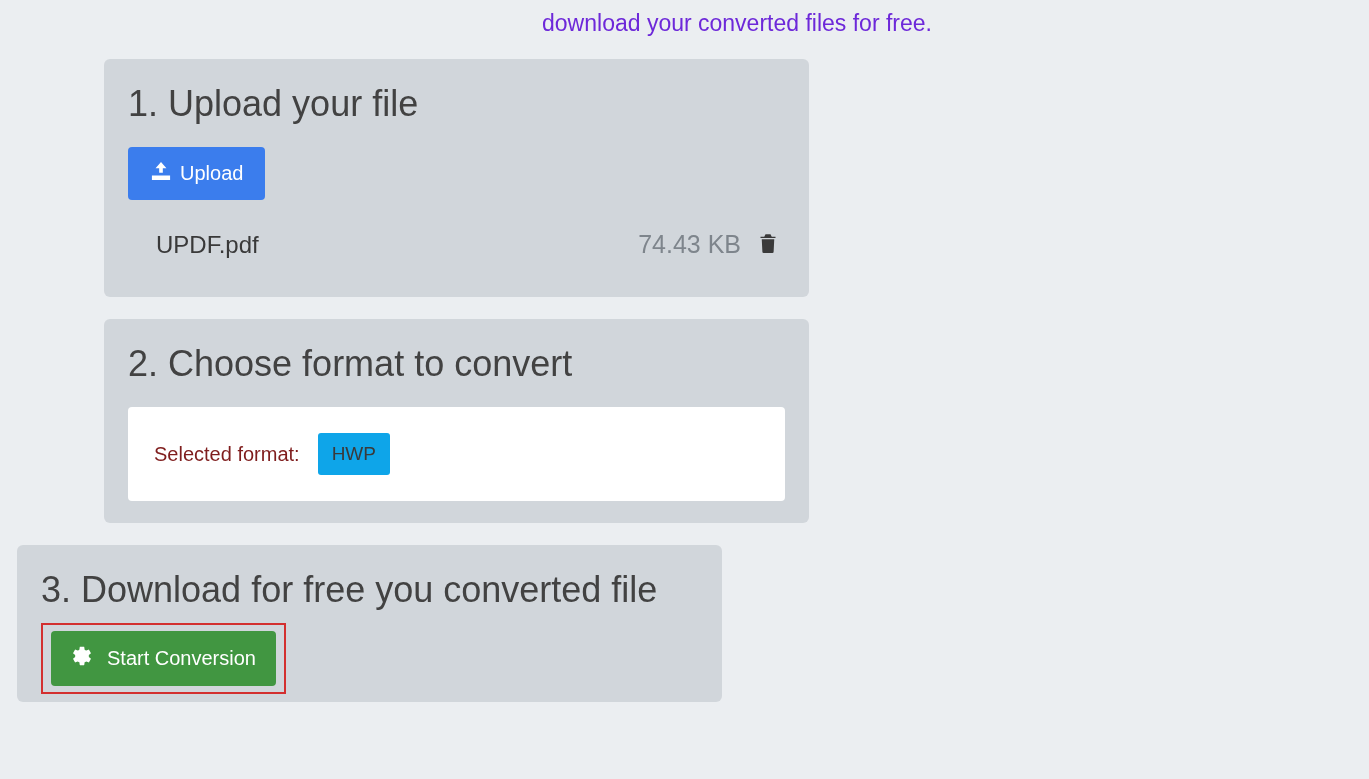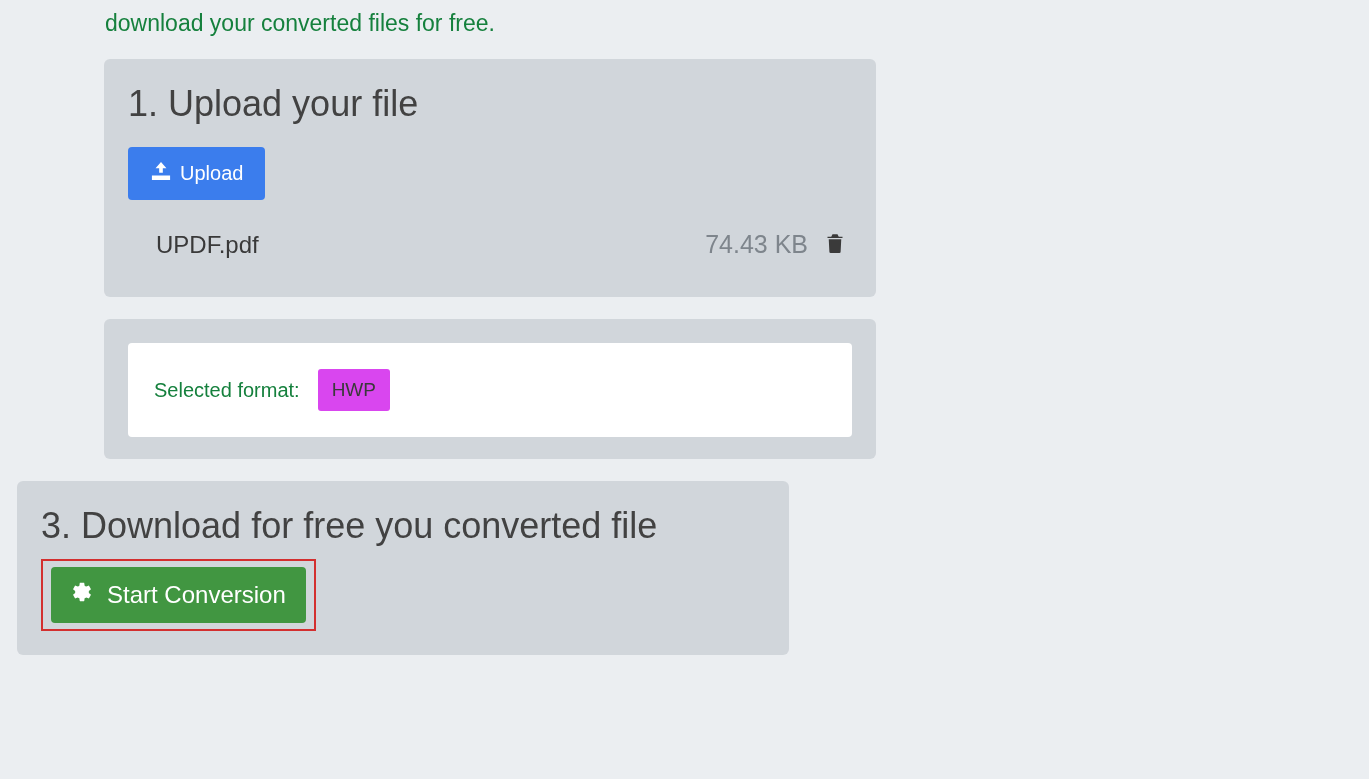--- a/index.html
+++ b/index.html
@@ -8,30 +8,31 @@
       box-sizing: border-box;
     }
     body {
       font-family: 'Segoe UI', Tahoma, Geneva, sans-serif;
       background-color: #ebeef1;
       width: 1369px;
       height: 779px;
       overflow: hidden;
     }
     .intro-text {
-      color: #15803d;
+      color: #6d28d9;
       font-size: 23px;
       font-weight: 300;
       padding: 10px 0 0 105px;
+      text-align: center;
     }
     .step-card {
       background-color: #d1d6db;
       border-radius: 6px;
       margin: 22px 0 0 104px;
-      width: 772px;
+      width: 705px;
       padding: 24px;
     }
     .step-heading {
       color: #424242;
       font-size: 36px;
       font-weight: 300;
       margin-bottom: 22px;
     }
     .upload-button {
       background-color: #3b7ded;
@@ -81,59 +82,59 @@
     }
     .format-box {
       background-color: #ffffff;
       border-radius: 4px;
       padding: 26px 26px;
       display: flex;
       align-items: center;
       gap: 18px;
     }
     .format-label {
-      color: #15803d;
+      color: #7f1d1d;
       font-size: 20px;
       font-weight: 400;
     }
     .format-value {
-      background-color: #d946ef;
+      background-color: #0ea5e9;
       color: #3a3a3a;
       font-size: 19px;
       font-weight: 400;
       padding: 10px 14px;
       border-radius: 3px;
       cursor: pointer;
     }
     .convert-highlight {
       border: 2px solid #d32f2f;
       padding: 6px 8px;
       display: inline-block;
       margin-top: -2px;
     }
     .convert-button {
       background-color: #419641;
       color: #ffffff;
       border: none;
       border-radius: 4px;
       padding: 14px 20px;
-      font-size: 24px;
+      font-size: 20px;
       font-weight: 400;
       display: inline-flex;
       align-items: center;
       gap: 14px;
       cursor: pointer;
     }
     .convert-button svg {
       width: 22px;
       height: 22px;
       fill: #ffffff;
     }
     .step-card-3 {
-      padding-bottom: 24px;
+      padding-bottom: 8px;
       margin-left: 17px;
     }
     .step-heading-3 {
       margin-bottom: 14px;
     }
     .step-card-1 {
       padding-bottom: 38px;
     }
     .step-card-2 {
       padding-bottom: 22px;
@@ -161,20 +162,21 @@
       <span class="trash-icon">
         <svg viewBox="0 0 14 16">
           <path d="M1 3 L13 3 L13 4 L1 4 Z M5 1 L9 1 L10 3 L4 3 Z M2 5 L12 5 L11.5 15 A1 1 0 0 1 10.5 16 L3.5 16 A1 1 0 0 1 2.5 15 Z M4.5 6.5 L5.5 6.5 L5.5 13.5 L4.5 13.5 Z M6.5 6.5 L7.5 6.5 L7.5 13.5 L6.5 13.5 Z M8.5 6.5 L9.5 6.5 L9.5 13.5 L8.5 13.5 Z"></path>
         </svg>
       </span>
     </div>
   </div>
 </div>
 
 <div class="step-card step-card-2">
+  <h2 class="step-heading">2. Choose format to convert</h2>
   <div class="format-box">
     <span class="format-label">Selected format:</span>
     <span class="format-value">HWP</span>
   </div>
 </div>
 
 <div class="step-card step-card-3">
   <h2 class="step-heading step-heading-3">3. Download for free you converted file</h2>
   <div class="convert-highlight">
     <button class="convert-button">

